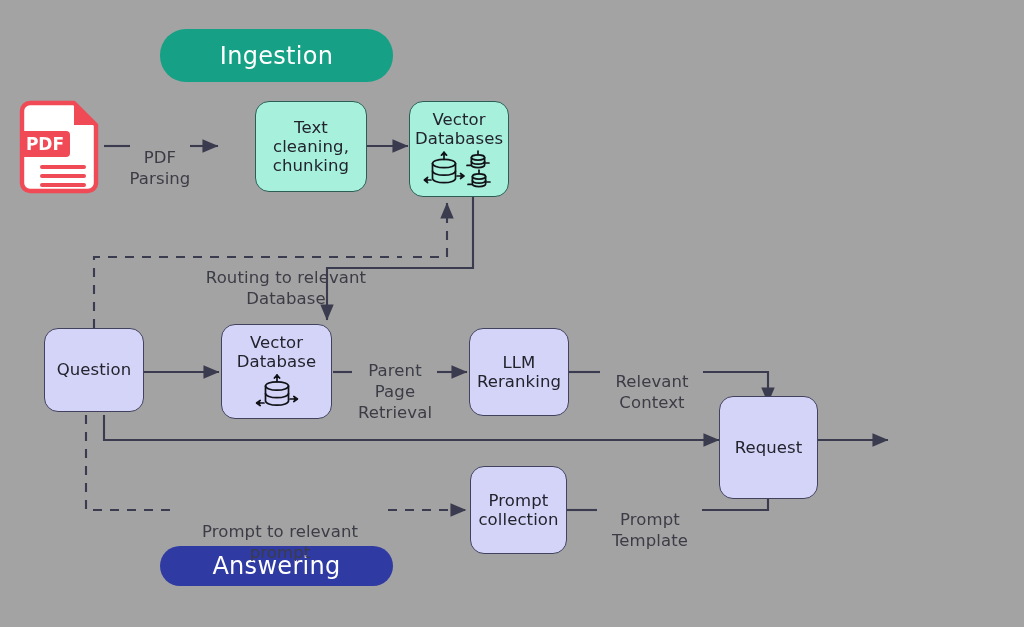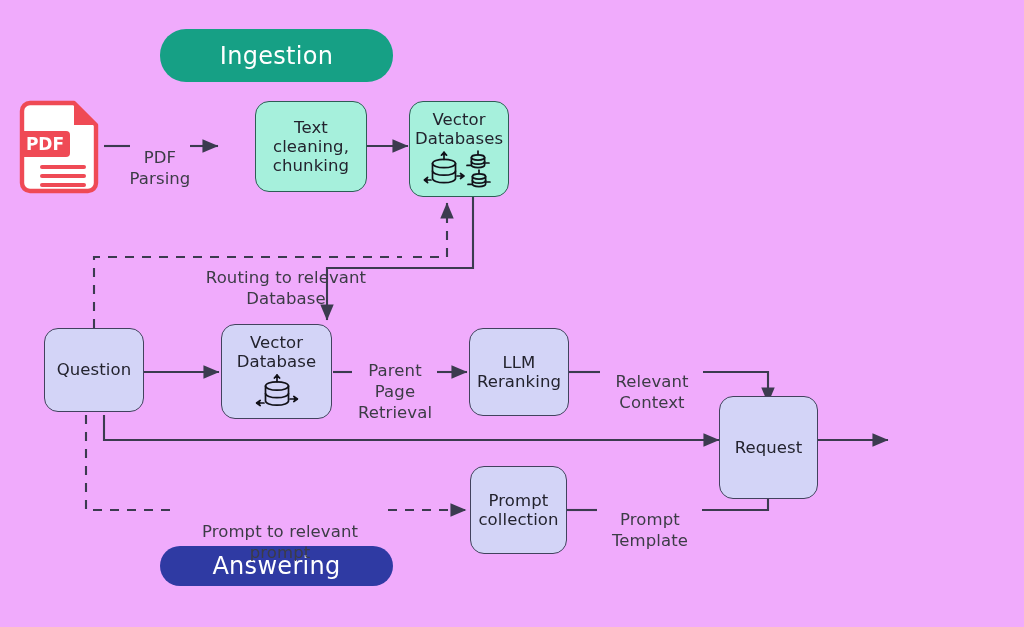--- a/index.html
+++ b/index.html
@@ -10,21 +10,21 @@
   body {
     font-family: "DejaVu Sans", "Liberation Sans", sans-serif;
     width: 1024px;
     height: 627px;
     overflow: hidden;
   }
   #canvas {
     position: relative;
     width: 1024px;
     height: 627px;
-    background: #f0abfc;
+    background: #a3a3a3;
   }
   svg.layer {
     position: absolute;
     left: 0;
     top: 0;
     width: 1024px;
     height: 627px;
     pointer-events: none;
   }
   .node {

